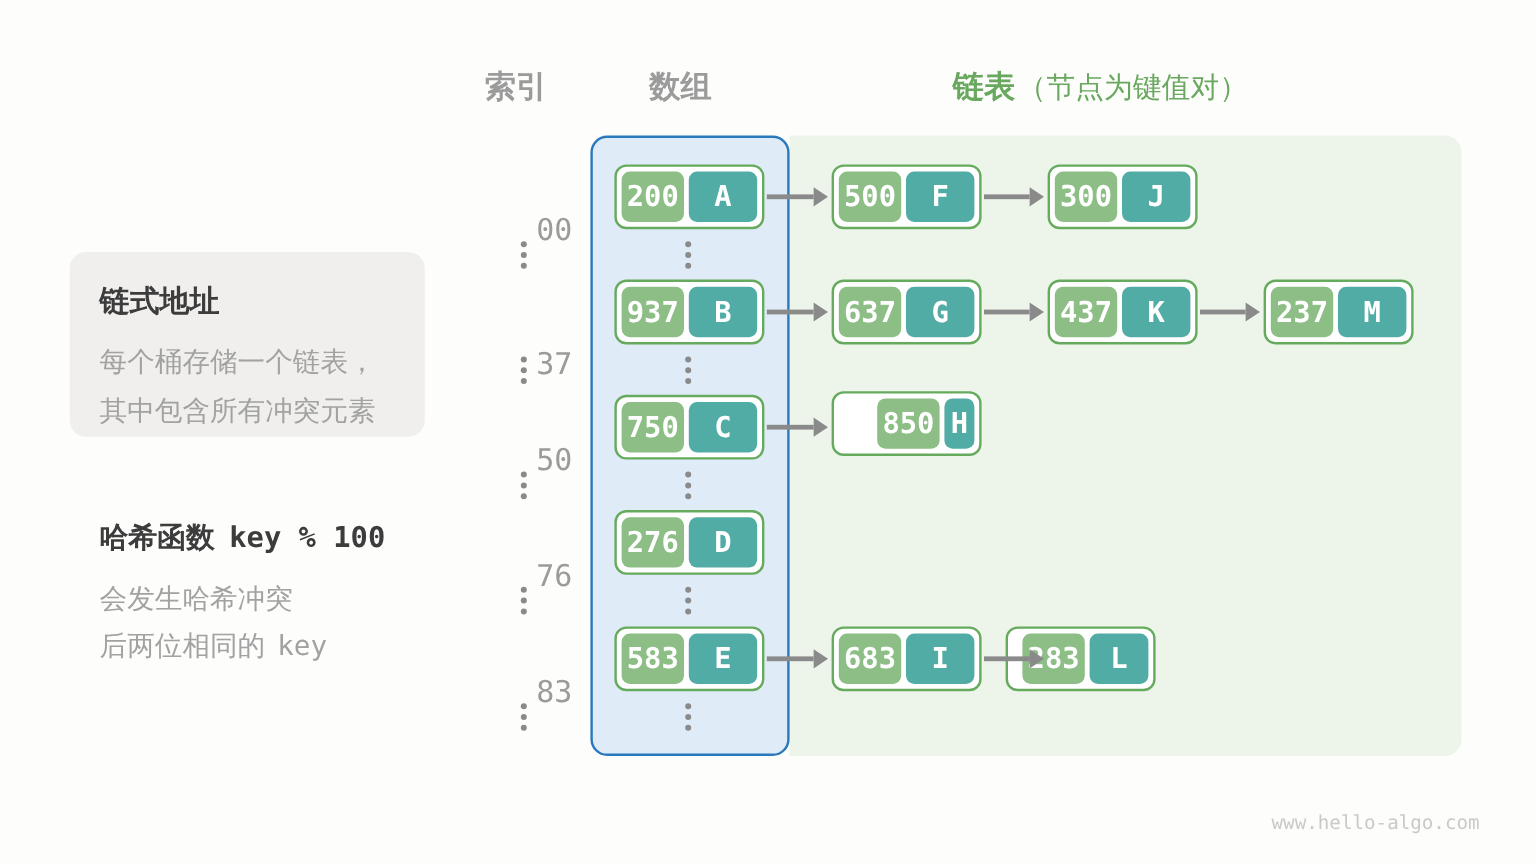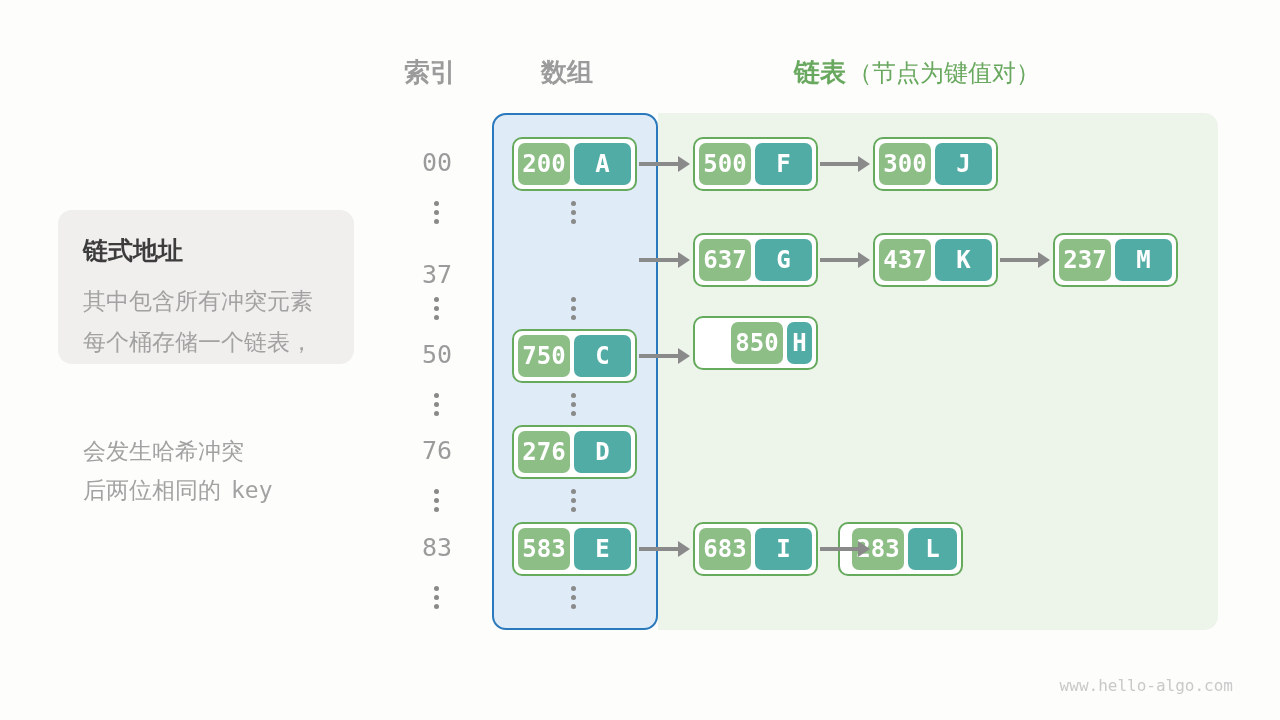--- a/index.html
+++ b/index.html
@@ -61,23 +61,23 @@
   }
   .array-panel{
     position:absolute;left:492px;top:113px;width:166px;height:517px;
     background:var(--array-fill);
     border:2.5px solid var(--array-border);border-radius:14px;z-index:1;
   }
 
   #diagram{position:absolute;left:0;top:0;width:1280px;height:720px;z-index:2;}
 
   .index-label{
-    position:absolute;width:80px;text-align:center;
+    position:absolute;width:80px;text-align:right;
     font-family:"DejaVu Sans Mono",monospace;
-    font-size:25px;color:var(--header-gray);
+    font-size:25px;color:var(--header-gray);margin-top:29px;
   }
   .dots{position:absolute;display:flex;flex-direction:column;align-items:center;gap:4px;}
   .dots i{width:5px;height:5px;border-radius:50%;background:var(--arrow-gray);display:block;}
 
   .node{
     position:absolute;width:125px;height:54px;
     background:#ffffff;border:2px solid var(--node-border);border-radius:10px;
     display:flex;gap:4px;padding:4px;
   }
   .node .nkey,.node .nval{
@@ -101,25 +101,26 @@
 </style>
 </head>
 <body>
 
 <div class="col-header" id="h-index">索引</div>
 <div class="col-header" id="h-array">数组</div>
 <div class="col-header" id="h-list"><span>链表</span><span class="note">（节点为键值对）</span></div>
 
 <div class="info-box">
   <div class="info-title">链式地址</div>
+  <div class="info-line">每个桶存储一个链表，</div>
   <div class="info-line">其中包含所有冲突元素</div>
-  <div class="info-line">每个桶存储一个链表，</div>
 </div>
 
 <div class="hash-note">
+  <div class="hash-title"><span>哈希函数</span><span class="code">key % 100</span></div>
   <div class="hash-line">会发生哈希冲突</div>
   <div class="hash-line"><span>后两位相同的</span><span class="code-gray">key</span></div>
 </div>
 
 <div class="list-panel"></div>
 <div class="array-panel"></div>
 
 <div id="diagram">
     <div class="index-label mono" style="left: 397px; top: 148px;">00</div>
     <div class="dots" style="left: 434px; top: 201px;">
@@ -150,20 +151,24 @@
     <div class="dots" style="left: 434px; top: 297px;">
       <i></i>
       <i></i>
       <i></i>
     </div>
     <div class="dots" style="left: 571px; top: 297px;">
       <i></i>
       <i></i>
       <i></i>
     </div>
+    <div class="node" style="left: 512px; top: 233px;">
+      <span class="nkey">937</span>
+      <span class="nval">B</span>
+    </div>
     <div class="node" style="left: 693px; top: 233px;">
       <span class="nkey">637</span>
       <span class="nval">G</span>
     </div>
     <div class="arrow" style="left: 639px; top: 258px; width: 39px;"></div>
     <div class="node" style="left: 873px; top: 233px;">
       <span class="nkey">437</span>
       <span class="nval">K</span>
     </div>
     <div class="arrow" style="left: 820px; top: 258px; width: 38px;"></div>
@@ -180,21 +185,21 @@
     </div>
     <div class="dots" style="left: 571px; top: 393px;">
       <i></i>
       <i></i>
       <i></i>
     </div>
     <div class="node" style="left: 512px; top: 329px;">
       <span class="nkey">750</span>
       <span class="nval">C</span>
     </div>
-    <div class="node" style="left: 693px; top: 316px; padding-left: 36px;">
+    <div class="node" style="left: 693px; top: 326px; padding-left: 36px;">
       <span class="nkey">850</span>
       <span class="nval">H</span>
     </div>
     <div class="arrow" style="left: 639px; top: 354px; width: 39px;"></div>
     <div class="index-label mono" style="left: 397px; top: 436px;">76</div>
     <div class="dots" style="left: 434px; top: 489px;">
       <i></i>
       <i></i>
       <i></i>
     </div>

